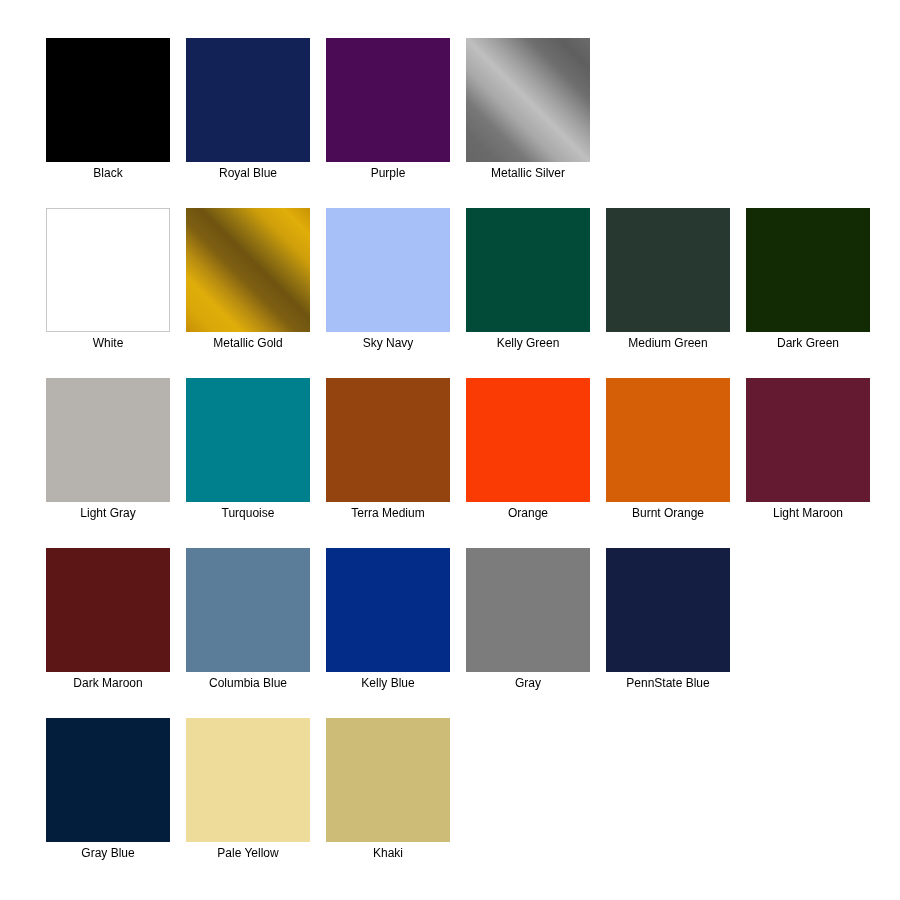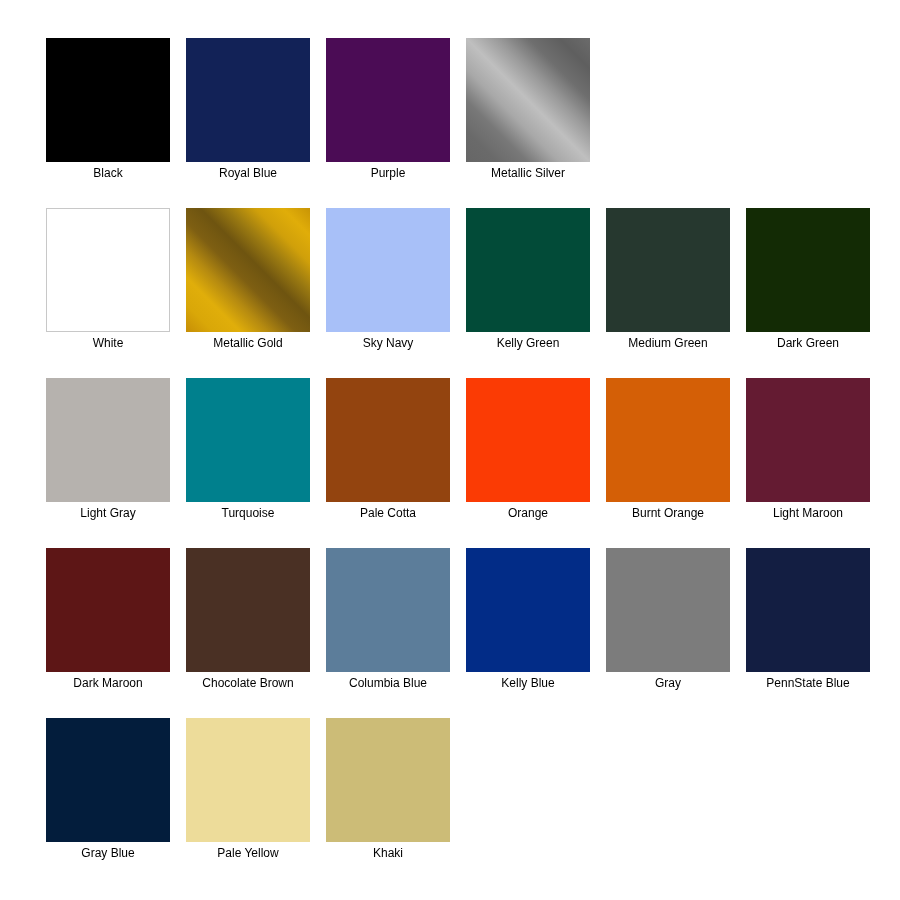--- a/index.html
+++ b/index.html
@@ -118,43 +118,39 @@
       <div class="swatch-cell">
         <div class="swatch-chip" style="background: rgb(182, 178, 174);"></div>
         <div class="swatch-label" style="color: rgb(0, 0, 0);">Light Gray</div>
       </div>
       <div class="swatch-cell">
         <div class="swatch-chip" style="background: rgb(0, 128, 141);"></div>
         <div class="swatch-label" style="color: rgb(0, 0, 0);">Turquoise</div>
       </div>
       <div class="swatch-cell">
         <div class="swatch-chip" style="background: rgb(147, 68, 15);"></div>
-        <div class="swatch-label" style="color: rgb(0, 0, 0);">Pale Cotta</div>
+        <div class="swatch-label" style="color: rgb(0, 0, 0);">Terra Medium</div>
       </div>
       <div class="swatch-cell">
         <div class="swatch-chip" style="background: rgb(251, 59, 4);"></div>
         <div class="swatch-label" style="color: rgb(0, 0, 0);">Orange</div>
       </div>
       <div class="swatch-cell">
         <div class="swatch-chip" style="background: rgb(212, 95, 6);"></div>
         <div class="swatch-label" style="color: rgb(0, 0, 0);">Burnt Orange</div>
       </div>
       <div class="swatch-cell">
         <div class="swatch-chip" style="background: rgb(100, 27, 50);"></div>
         <div class="swatch-label" style="color: rgb(0, 0, 0);">Light Maroon</div>
       </div>
     </div>
     <div class="swatch-row">
       <div class="swatch-cell">
         <div class="swatch-chip" style="background: rgb(93, 22, 22);"></div>
         <div class="swatch-label" style="color: rgb(0, 0, 0);">Dark Maroon</div>
-      </div>
-      <div class="swatch-cell">
-        <div class="swatch-chip" style="background: rgb(74, 48, 36);"></div>
-        <div class="swatch-label" style="color: rgb(0, 0, 0);">Chocolate Brown</div>
       </div>
       <div class="swatch-cell">
         <div class="swatch-chip" style="background: rgb(92, 125, 154);"></div>
         <div class="swatch-label" style="color: rgb(0, 0, 0);">Columbia Blue</div>
       </div>
       <div class="swatch-cell">
         <div class="swatch-chip" style="background: rgb(2, 44, 135);"></div>
         <div class="swatch-label" style="color: rgb(0, 0, 0);">Kelly Blue</div>
       </div>
       <div class="swatch-cell">

